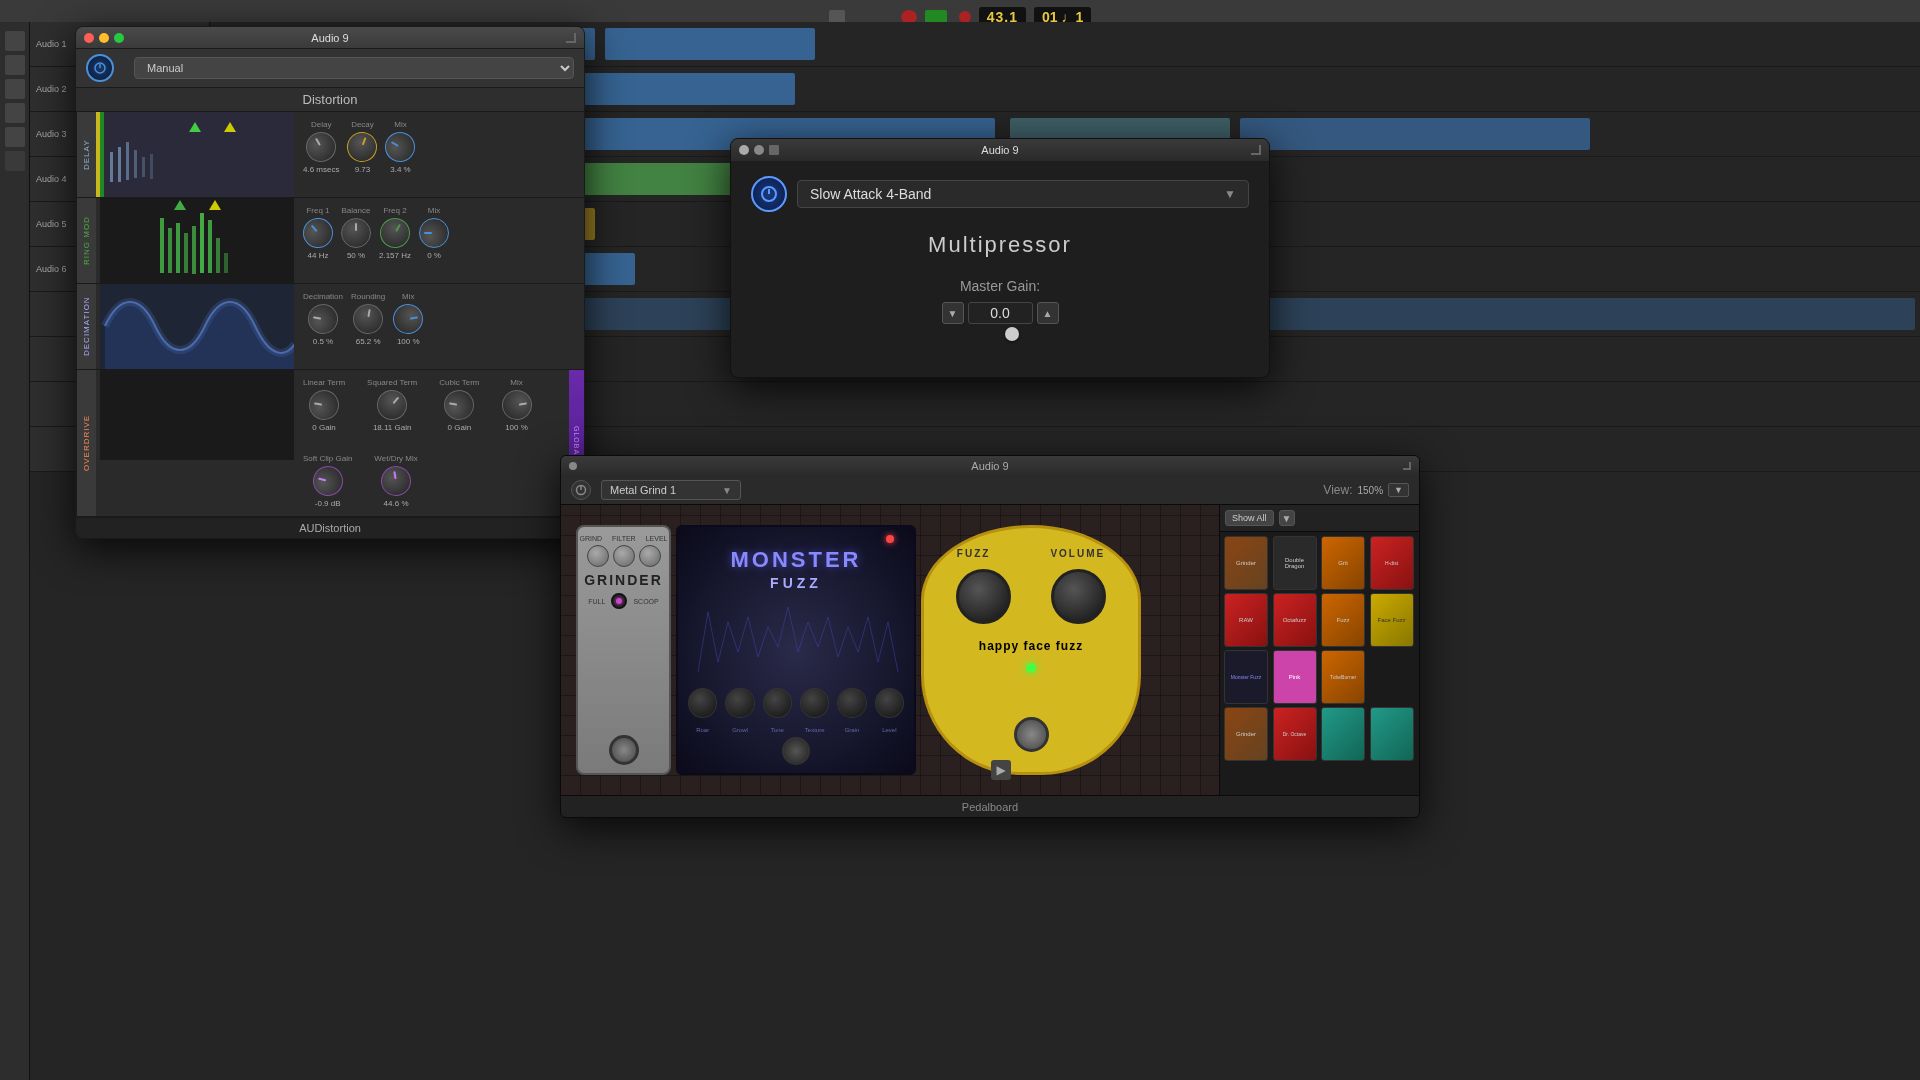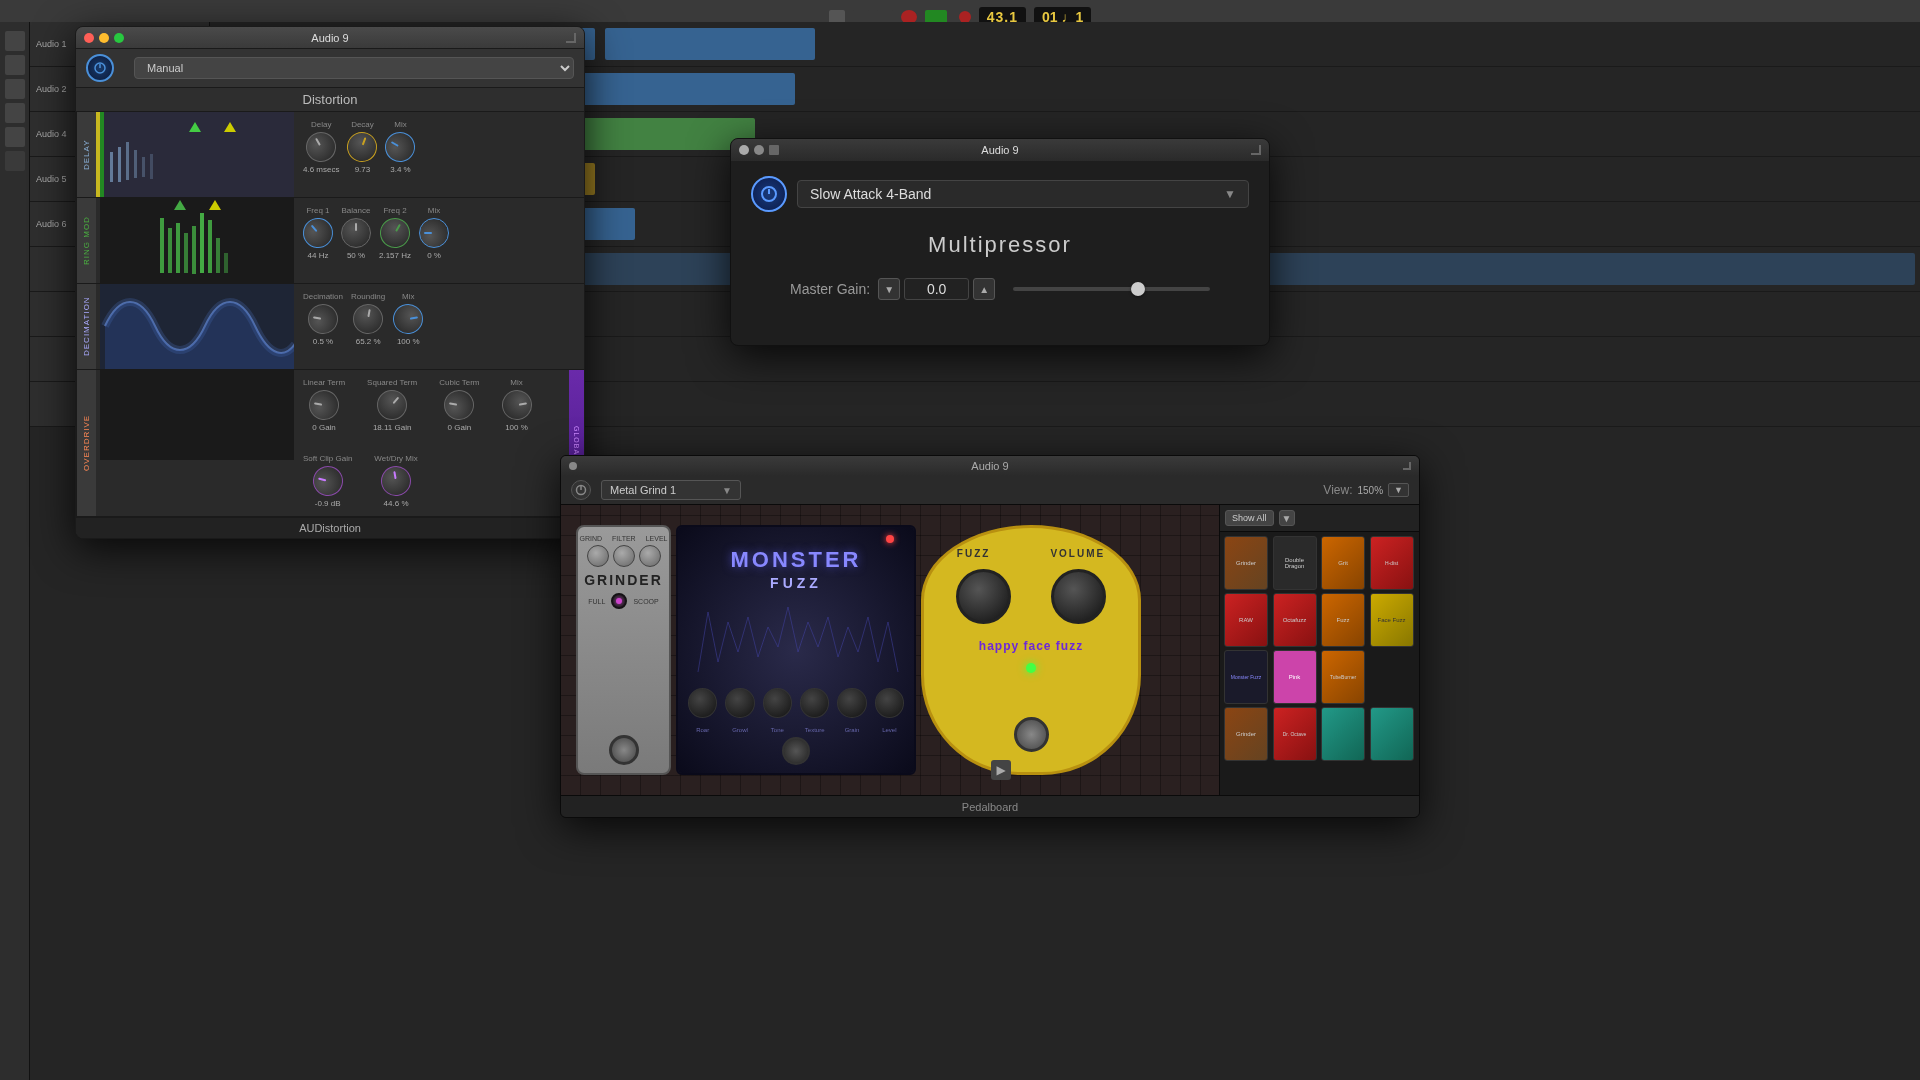--- a/index.html
+++ b/index.html
@@ -407,20 +407,21 @@
       font-weight: 300;
       letter-spacing: 2px;
       margin-bottom: 20px;
     }
     .master-gain-row {
       display: flex;
       align-items: center;
       gap: 8px;
       margin: 0 auto;
       max-width: 420px;
+      flex-direction: column;
     }
     .master-gain-label {
       color: #999;
       font-size: 14px;
     }
     .gain-control {
       display: flex;
       align-items: center;
       gap: 4px;
     }
@@ -827,21 +828,21 @@
       width: 55px;
       height: 55px;
       border-radius: 50%;
       background: radial-gradient(circle at 40% 35%, #555, #111);
       border: 3px solid #222;
       cursor: pointer;
     }
     .hf-name {
       font-size: 12px;
       font-weight: 900;
-      color: #6d28d9;
+      color: #000000;
       letter-spacing: 1px;
       text-align: left;
       margin: 5px 8px;
     }
     .hf-led {
       width: 10px;
       height: 10px;
       border-radius: 50%;
       background: #44ff44;
       box-shadow: 0 0 8px #44ff44;
@@ -925,20 +926,30 @@
       <div class="wave-block wave-block-blue" style="left:395px;width:210px;"></div>
     </div>
   </div>
   <div class="track-row">
     <div class="track-header">
       <span style="color:#aaa;font-size:9px;">Audio 2</span>
     </div>
     <div class="track-content">
       <div class="wave-block wave-block-blue" style="left:5px;width:250px;"></div>
       <div class="wave-block wave-block-blue" style="left:265px;width:320px;"></div>
+    </div>
+  </div>
+  <div class="track-row">
+    <div class="track-header">
+      <span style="color:#aaa;font-size:9px;">Audio 3</span>
+    </div>
+    <div class="track-content">
+      <div class="wave-block wave-block-blue" style="left:5px;width:780px;"></div>
+      <div style="position:absolute;left:800px;width:220px;height:32px;top:6px;background:#5a9aaa;border-radius:2px;opacity:0.5;"></div>
+      <div style="position:absolute;left:1030px;width:350px;height:32px;top:6px;background:#3a6ea5;border-radius:2px;opacity:0.7;"></div>
     </div>
   </div>
   <div class="track-row">
     <div class="track-header">
       <span style="color:#aaa;font-size:9px;">Audio 4</span>
     </div>
     <div class="track-content">
       <div style="position:absolute;left:5px;width:350px;height:32px;top:6px;background:#4a9a4a;border-radius:2px;opacity:0.8;"></div>
       <div style="position:absolute;left:365px;width:180px;height:32px;top:6px;background:#4a9a4a;border-radius:2px;opacity:0.8;"></div>
     </div>

